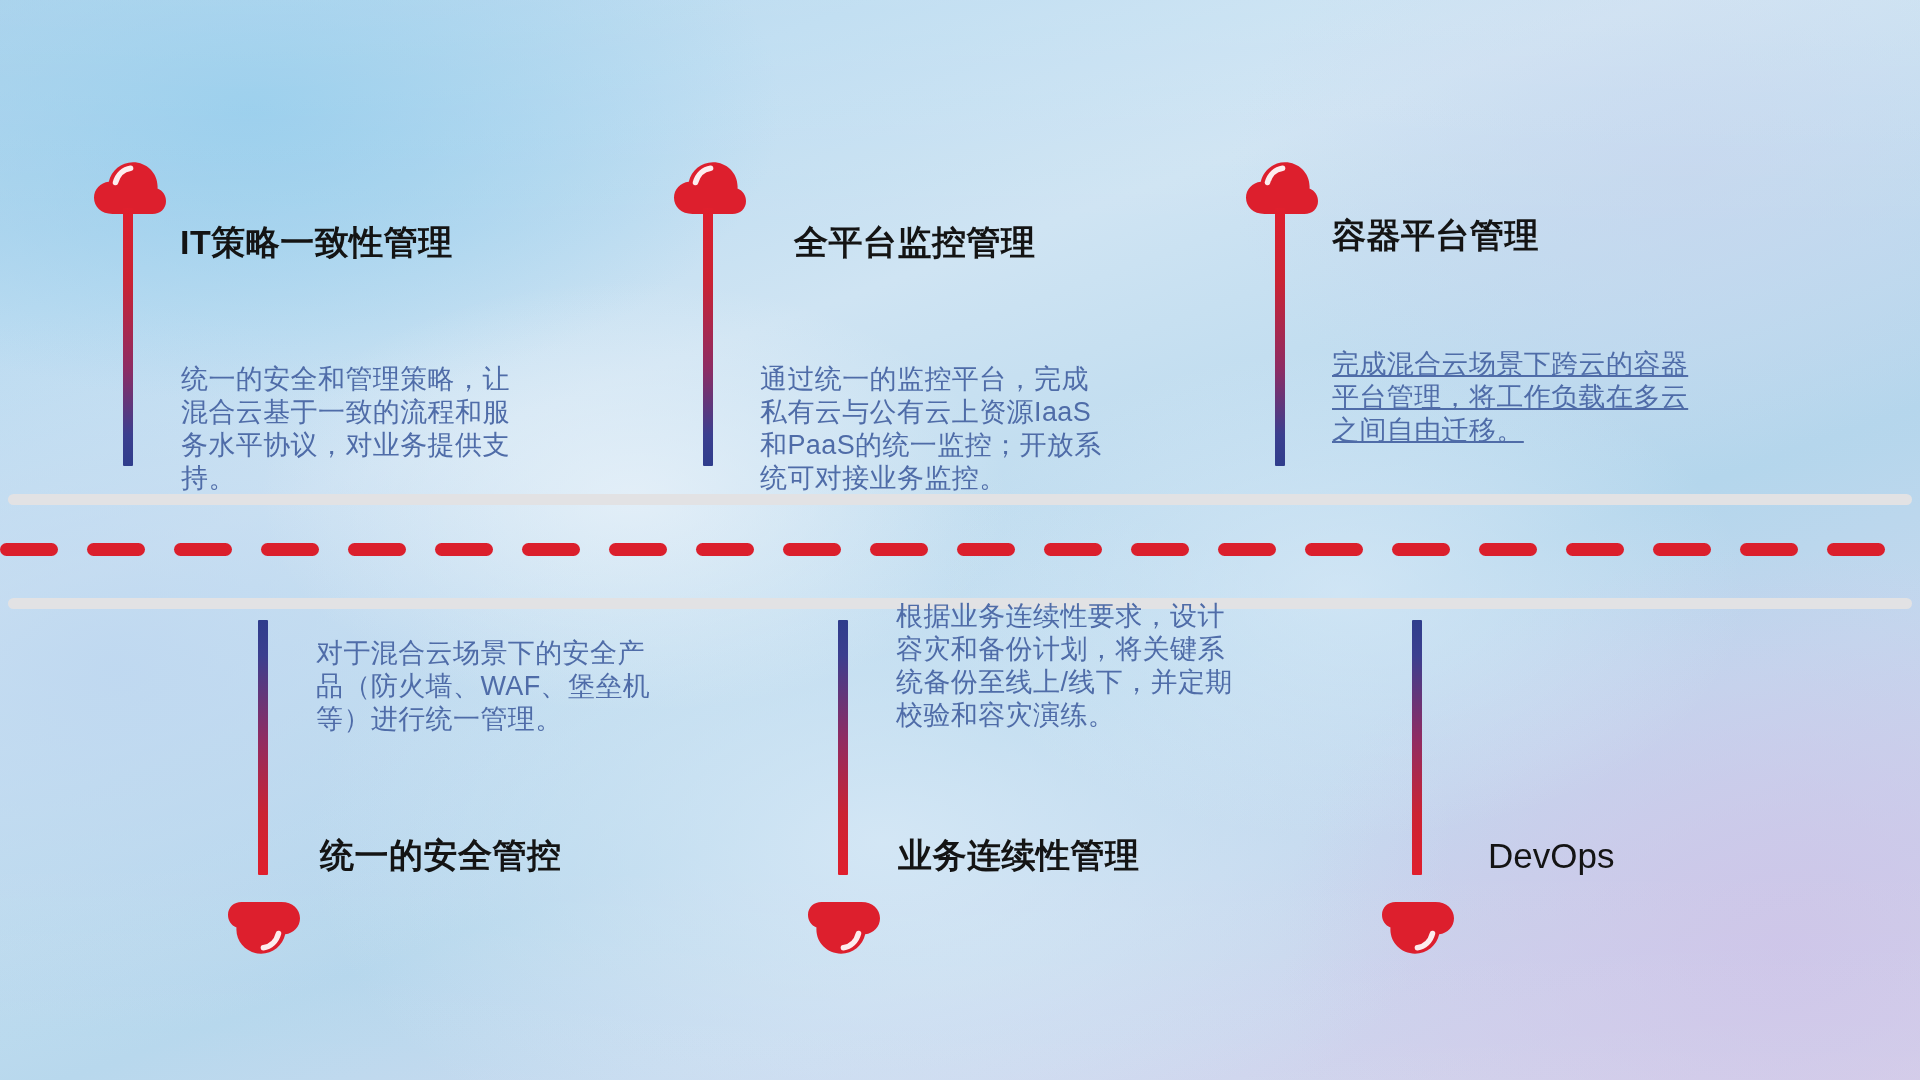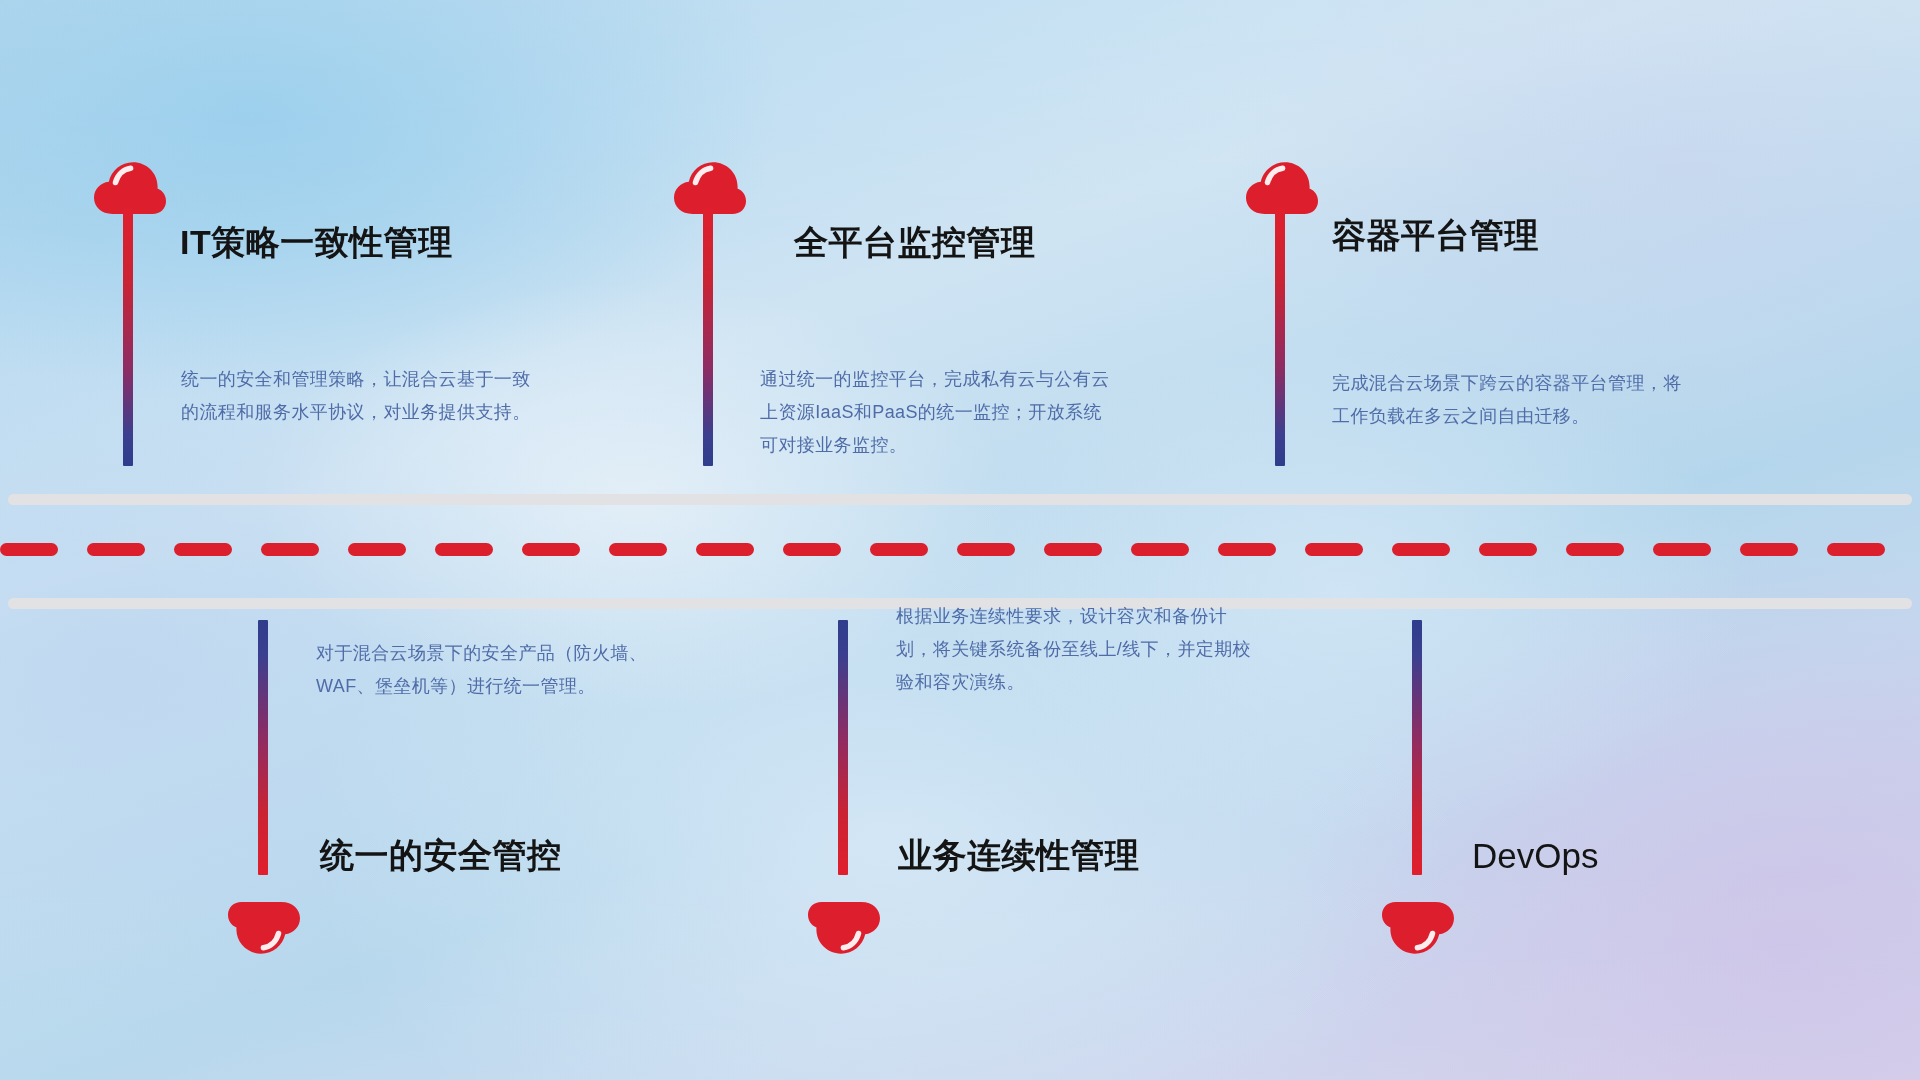--- a/index.html
+++ b/index.html
@@ -124,27 +124,28 @@
     color: #141414;
     font-size: 34px;
     font-weight: 700;
     letter-spacing: 0.5px;
     line-height: 1;
   }
   .heading-latin {
     font-weight: 400;
     letter-spacing: 0px;
     font-size: 35px;
+    margin-left: 16px;
   }
 
   
   .para {
     position: absolute;
     color: #4f6ca8;
-    font-size: 18px;
+    font-size: 27px;
     line-height: 33px;
     letter-spacing: 0.4px;
     font-weight: 400;
     width: 350px;
   }
 </style>
 </head>
 <body>
 
 <div id="stage">
@@ -180,21 +181,21 @@
   <div class="para" style="left:760px; top:363px; width:356px;">通过统一的监控平台，完成私有云与公有云上资源IaaS和PaaS的统一监控；开放系统可对接业务监控。</div>
 
   <div class="cloud-ico" style="left:1244px; top:160px;">
     <svg viewBox="0 0 76 56" xmlns="http://www.w3.org/2000/svg" aria-hidden="true">
       <path d="M20.5,54 C9.3,54 2,46.6 2,37.8 C2,29.5 8.4,22.6 16.8,21.8 C19.2,10.6 29.2,2.3 41,2.3 C54.6,2.3 65.6,13.1 65.6,26.4 C65.6,27.1 65.6,27.8 65.5,28.5 C70.9,30.6 74,35.4 74,41.2 C74,48.6 68.2,54 60.4,54 Z" fill="#dd1f2d"></path>
       <path d="M23.5,22.5 C25.6,14.6 31.6,9.2 38.6,8.2" stroke="#ffffff" stroke-width="5.5" stroke-linecap="round" fill="none" opacity="0.92"></path>
     </svg>
   </div>
   <div class="stem stem-down" style="left:1275px; top:208px; height:258px;"></div>
   <div class="heading" style="left:1332px; top:218px;">容器平台管理</div>
-  <div class="para" style="left:1332px; top:367px; width:360px;">完成混合云场景下跨云的容器平台管理，将工作负载在多云之间自由迁移。</div>
+  <div class="para" style="left:1332px; top:348px; width:360px;text-decoration:underline;">完成混合云场景下跨云的容器平台管理，将工作负载在多云之间自由迁移。</div>
 
   <div class="divider-band">
     <div class="rule-solid rule-top"></div>
     <div class="rule-dashed" id="dashed-rule">
         <span class="dash" style="background: rgb(219, 31, 44);"></span>
         <span class="dash" style="background: rgb(219, 31, 44);"></span>
         <span class="dash" style="background: rgb(219, 31, 44);"></span>
         <span class="dash" style="background: rgb(219, 31, 44);"></span>
         <span class="dash" style="background: rgb(219, 31, 44);"></span>
         <span class="dash" style="background: rgb(219, 31, 44);"></span>

